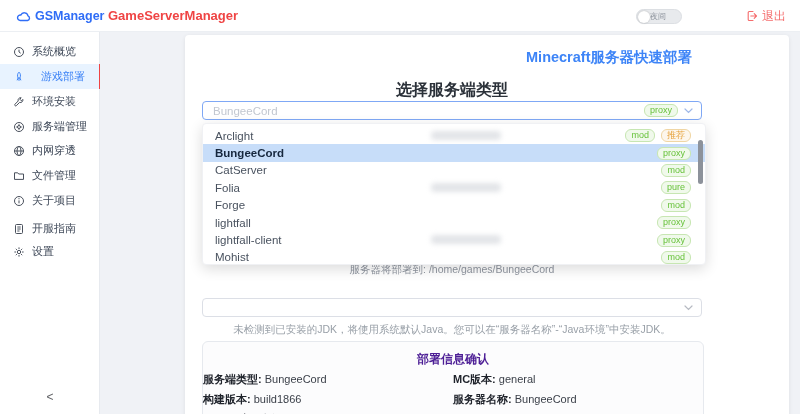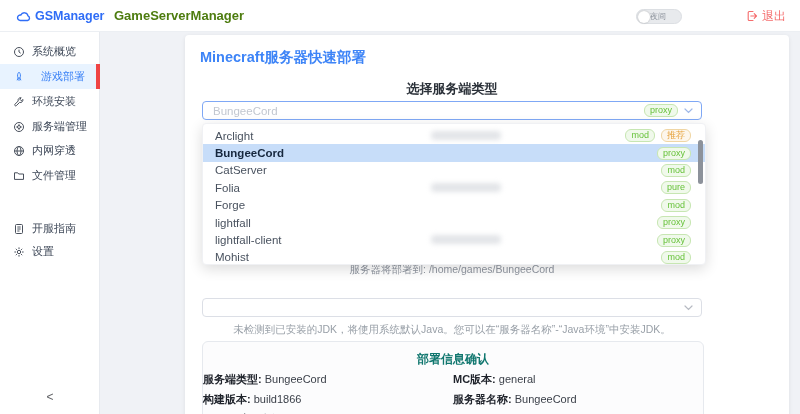--- a/index.html
+++ b/index.html
@@ -5,48 +5,48 @@
   * { margin:0; padding:0; box-sizing:border-box; }
   html,body { width:800px; height:414px; overflow:hidden; background:#f0f2f6;
     font-family:"Liberation Sans","DejaVu Sans",sans-serif; }
   body { position:relative; }
 
   
   .topbar { position:absolute; left:0; top:0; width:800px; height:32px; background:#fff;
     border-bottom:1px solid #eceff3; z-index:30; }
   .logo { position:absolute; left:16px; top:0; height:32px; display:flex; align-items:center; gap:4px;
     color:#2f6df6; font-weight:bold; font-size:12.5px; }
-  .app-title { position:absolute; left:114px; top:0; height:32px; line-height:32px;
-    color:#4d7c0f; font-weight:bold; font-size:13px; }
+  .app-title { position:absolute; left:108px; top:0; height:32px; line-height:32px;
+    color:#ef4444; font-weight:bold; font-size:13px; }
   .theme-toggle { position:absolute; left:636px; top:9px; width:46px; height:15px; border-radius:8px;
     background:#e8eaed; border:1px solid #dcdfe3; display:flex; align-items:center; cursor:pointer; }
   .toggle-knob { width:12px; height:12px; border-radius:50%; background:#fff; margin-left:1px;
     box-shadow:0 0 2px rgba(0,0,0,.25); }
   .toggle-label { flex:1; text-align:left; font-size:8px; color:#8f959e; }
   .logout { position:absolute; right:14px; top:0; height:32px; display:flex; align-items:center; gap:4px;
     color:#f56c6c; font-size:12px; cursor:pointer; }
 
   
   .sidebar { position:absolute; left:0; top:32px; width:100px; height:382px; background:#fff;
     border-right:1px solid #e7eaef; z-index:20;text-decoration:underline; }
   .side-item { position:absolute; left:0; width:100px; height:25px; display:flex; align-items:center;
     gap:7px; padding-left:13px; font-size:11px; color:#3d4757; cursor:pointer; }
   .side-item svg { flex:0 0 auto; }
-  .side-item.active { background:#e8f3ff; color:#3b82f6; border-right:4px solid #ef4444;gap:16px; }
+  .side-item.active { background:#e8f3ff; color:#3b82f6; border-right:1px solid #ef4444;gap:16px; }
   .collapse { position:absolute; bottom:10px; left:0; width:100px; text-align:center;
     color:#606266; font-size:12px; cursor:pointer; }
 
   
   .main { position:absolute; left:100px; top:32px; width:700px; height:382px; background:#f0f2f6; }
   .card { position:absolute; left:85px; top:3px; width:604px; height:390px; background:#fff;
     border-radius:4px; box-shadow:0 1px 4px rgba(0,0,0,.08); }
-  .page-title { position:absolute; left:15px; top:13px; width:500px; text-align:left;
+  .page-title { position:absolute; left:7px; top:13px; width:500px; text-align:right;
     color:#3d84f7; font-size:14.5px; font-weight:bold; }
   .sec-heading { position:absolute; left:17px; width:500px; text-align:center;
-    color:#2b3139; font-size:13px; font-weight:bold; }
+    color:#2b3139; font-size:16px; font-weight:bold; }
   .h-server { top:45px; } .h-java { top:243px; }
 
   .sel { position:absolute; left:17px; width:500px; height:19px; background:#fff; border-radius:4px;
     display:flex; align-items:center; cursor:pointer; }
   .sel-server { top:66px; border:1px solid #7fa8f5; }
   .sel-java { top:263px; border:1px solid #dcdfe6; }
   .sel-placeholder { margin-left:10px; font-size:11.5px; color:#c2c7d0; flex:1; }
   .sel-right { display:flex; align-items:center; gap:6px; margin-right:8px; }
 
   .pill { font-size:9px; line-height:11px; padding:0 5px; border-radius:6px; white-space:nowrap; }
@@ -71,21 +71,21 @@
 
   .deploy-path { position:absolute; left:17px; top:228px; width:500px; text-align:center;
     font-size:10.5px; color:#9096a0; }
   .java-hint { position:absolute; left:17px; top:288px; width:500px; text-align:center;
     font-size:10.5px; color:#99a0a8; }
 
   
   .confirm { position:absolute; left:17px; top:306px; width:502px; height:100px; background:#fcfcfd;
     border:1px solid #e6e9ee; border-radius:6px; }
   .confirm-title { position:absolute; left:0; top:9px; width:100%; text-align:center;
-    font-size:12px; font-weight:bold; color:#0f766e; }
+    font-size:12px; font-weight:bold; color:#4c1d95; }
   .confirm-grid { position:absolute; left:0; top:30px; width:100%;
     display:grid; grid-template-columns:1fr 1fr; row-gap:5px; }
   .cfield { text-align:left; font-size:11px; color:#3a3f48; }
   .cfield b { color:#1f232b; }
 
   .chev { display:inline-block; }
 </style>
 </head>
 <body>
 
@@ -143,20 +143,28 @@
         <ellipse cx="6" cy="6" rx="2" ry="4.5" fill="none" stroke="#49505c"></ellipse>
         <path d="M1.5 6H10.5" stroke="#49505c"></path>
       </svg>
     <span>内网穿透</span>
   </div>
   <div class="side-item" style="top:131px">
     <svg width="12" height="12" viewBox="0 0 12 12">
         <path d="M1.5 2.8h3.2l1 1.2h4.8v5.4h-9Z" fill="none" stroke="#49505c" stroke-linejoin="round"></path>
       </svg>
     <span>文件管理</span>
+  </div>
+  <div class="side-item" style="top:156px">
+    <svg width="12" height="12" viewBox="0 0 12 12">
+        <circle cx="6" cy="6" r="4.5" fill="none" stroke="#49505c"></circle>
+        <path d="M6 5.4V8.3" stroke="#49505c"></path>
+        <circle cx="6" cy="3.7" r=".6" fill="#49505c"></circle>
+      </svg>
+    <span>关于项目</span>
   </div>
   <div class="side-item" style="top:184px">
     <svg width="12" height="12" viewBox="0 0 12 12">
         <rect x="2.5" y="1.5" width="7" height="9" rx="1" fill="none" stroke="#49505c"></rect>
         <path d="M4.3 4H7.7 M4.3 6H7.7 M4.3 8H6.5" stroke="#49505c"></path>
       </svg>
     <span>开服指南</span>
   </div>
   <div class="side-item" style="top:207px">
     <svg width="12" height="12" viewBox="0 0 12 12">

